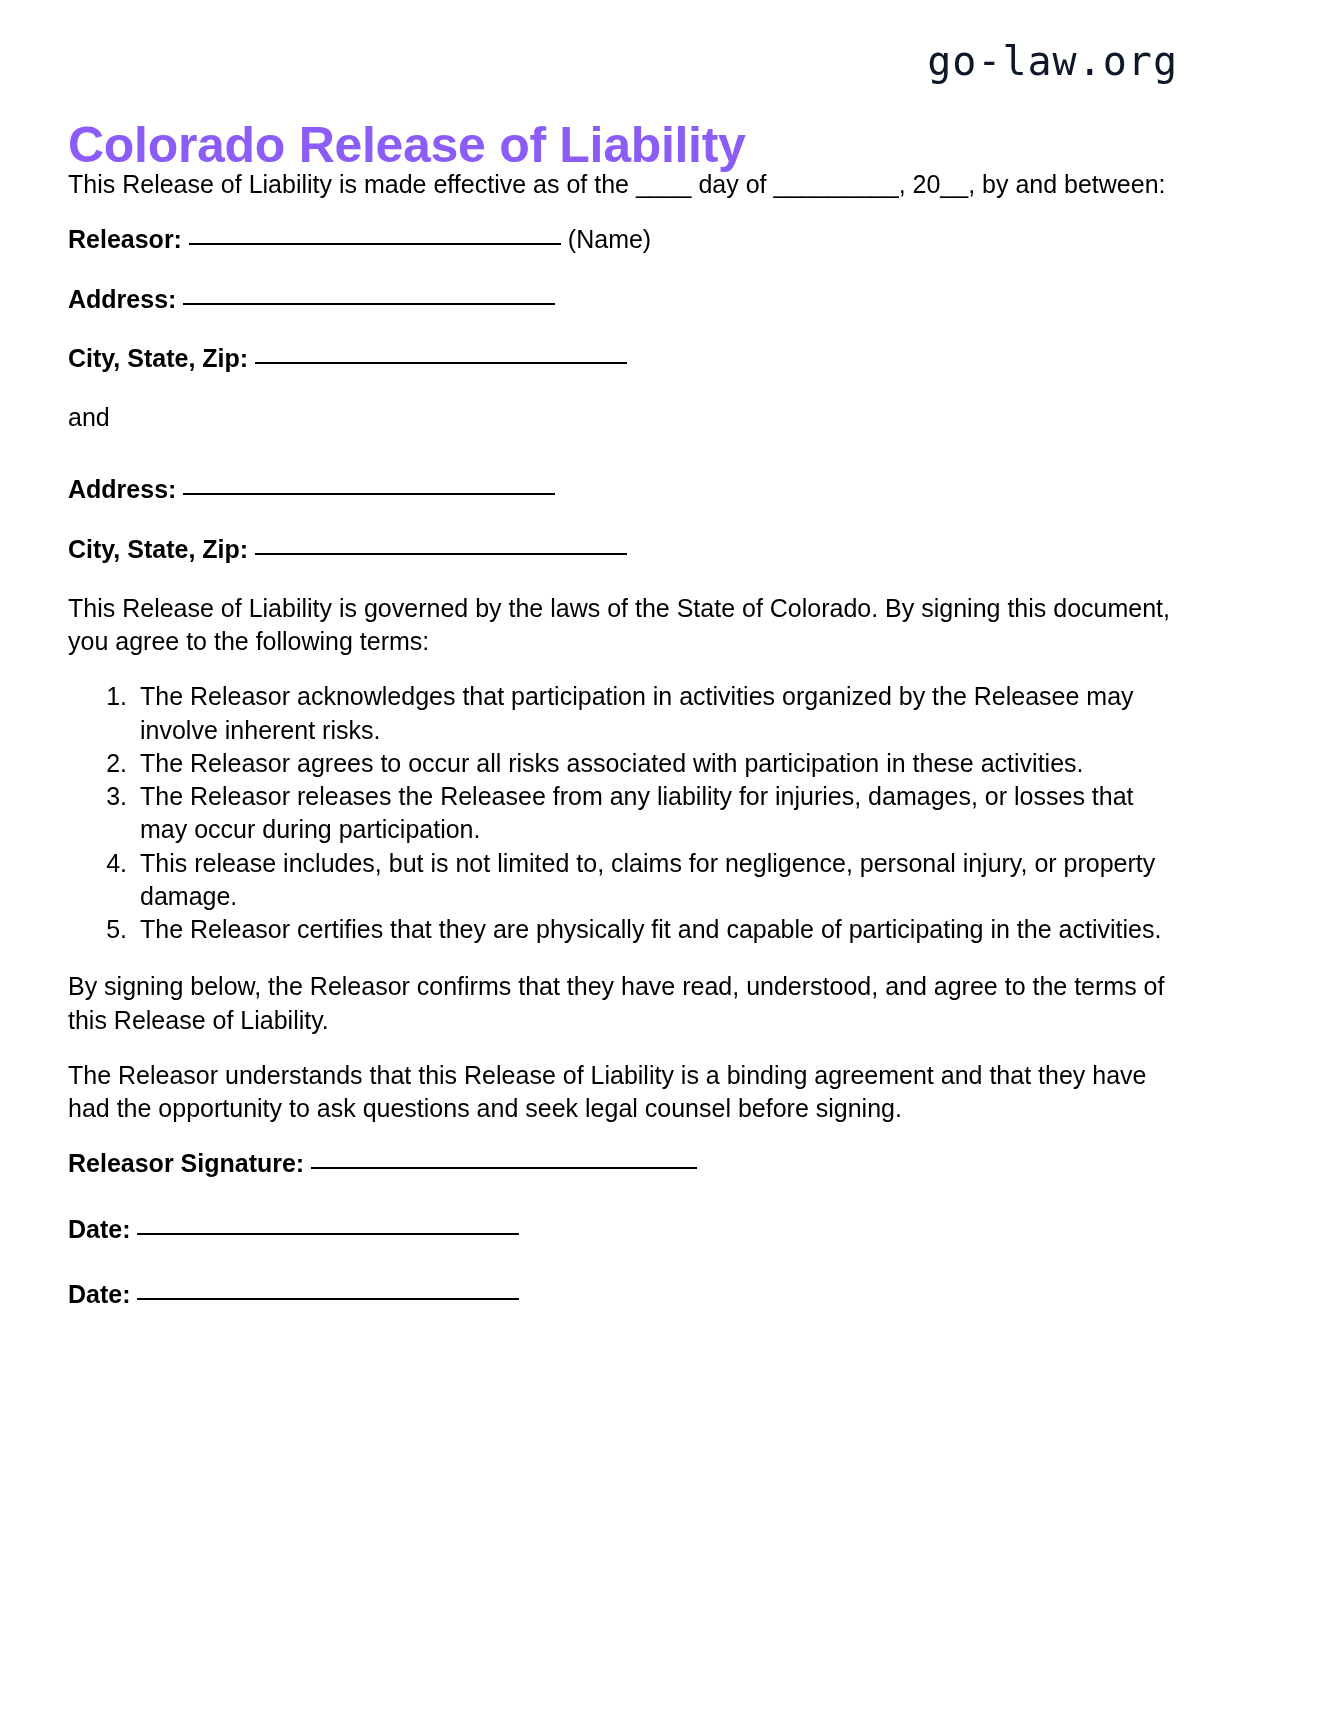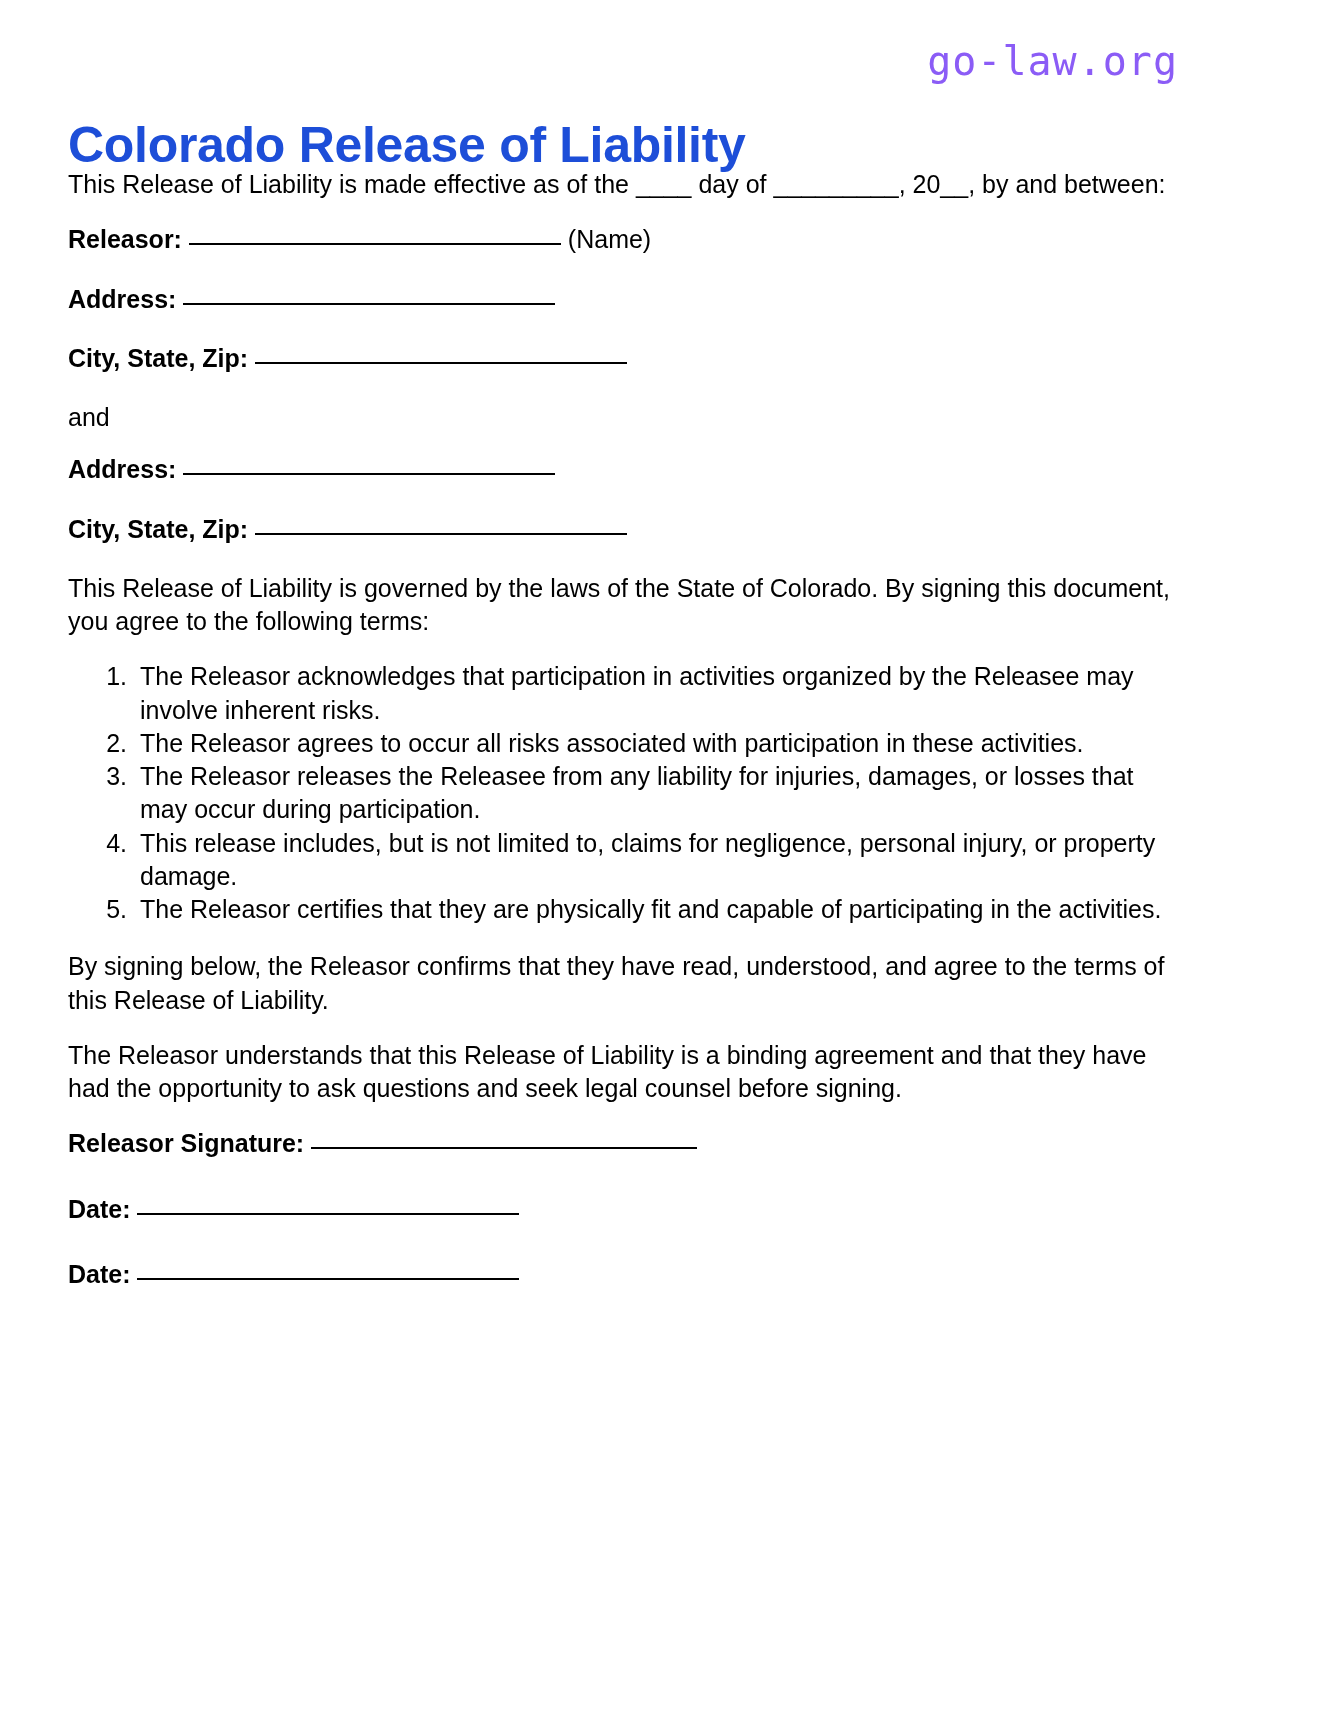--- a/index.html
+++ b/index.html
@@ -34,32 +34,32 @@
   }
 
   
   .logo {
     position: absolute;
     right: 0;
     top: 38px;
     font-family: "DejaVu Sans Mono", "Liberation Mono", monospace;
     font-size: 40px;
     letter-spacing: 1px;
-    color: #8b5cf6;
+    color: #0f172a;
     white-space: nowrap;
   }
 
   .doc-title {
     position: absolute;
     left: 0;
     top: 82px;
     font-size: 50px;
     font-weight: bold;
     letter-spacing: -0.3px;
-    color: #1d4ed8;
+    color: #8b5cf6;
     white-space: nowrap;
     font-stretch: condensed;
   }
 
   
   .body-wrap {
     position: absolute;
     left: 0;
     top: 168px;
     width: 1105px;
@@ -93,21 +93,21 @@
   .blank-date { width: 382px; }
   .blank-wit  { width: 386px; }
 
   .inline-note {
     font-weight: normal;
   }
 
   .and-line {
     font-size: 25px;
     line-height: 1.33;
-    margin: 0 0 19px 0;
+    margin: 0 0 39px 0;
   }
 
   ol.terms {
     margin: 6px 0 24px 0;
     padding-left: 66px;
     font-size: 25px;
     line-height: 1.33;
   }
   ol.terms li {
     margin: 0 0 0 0;

